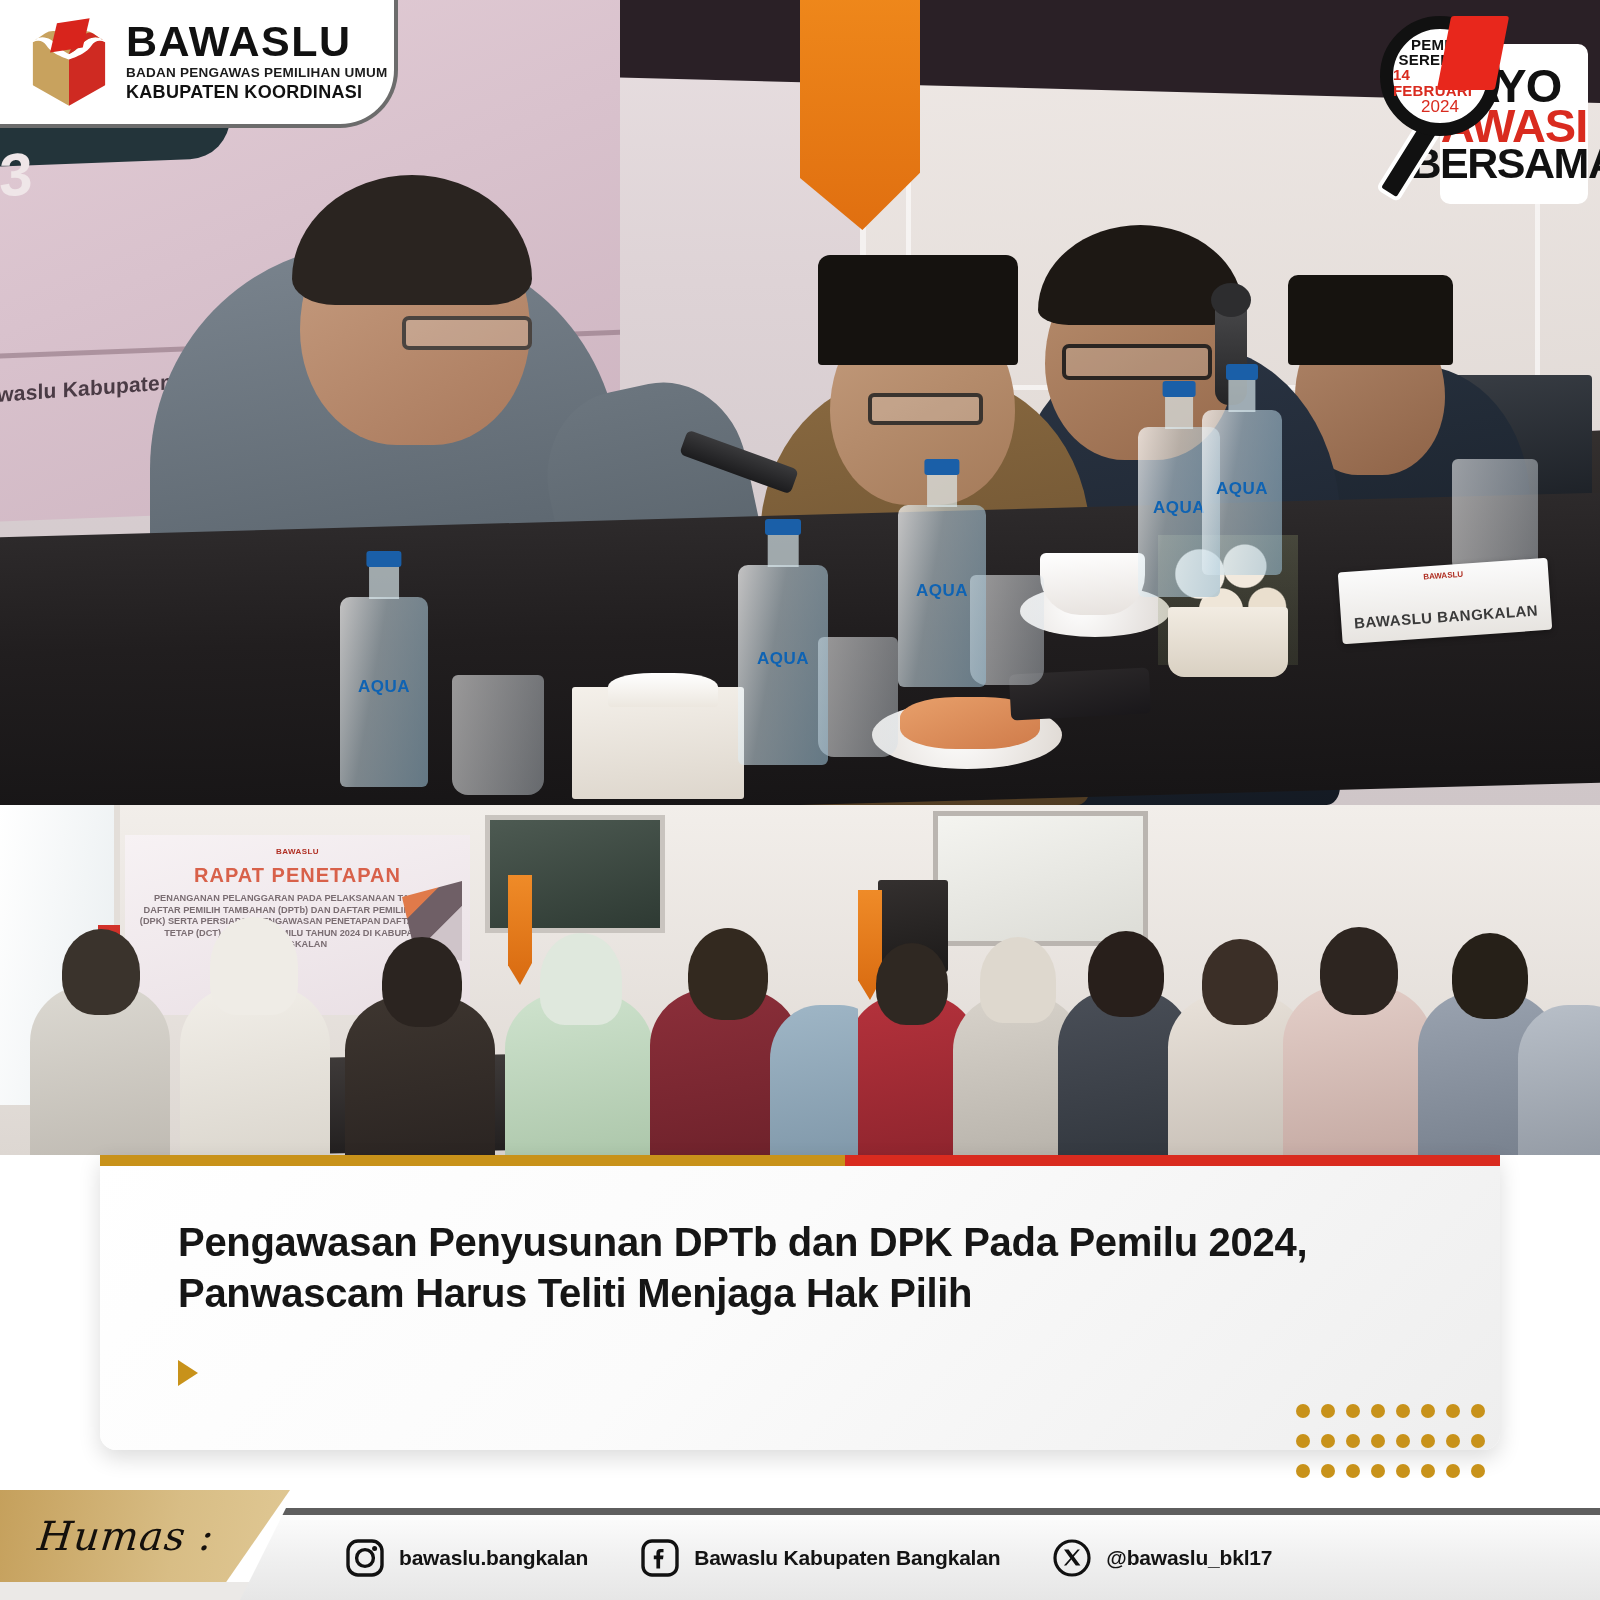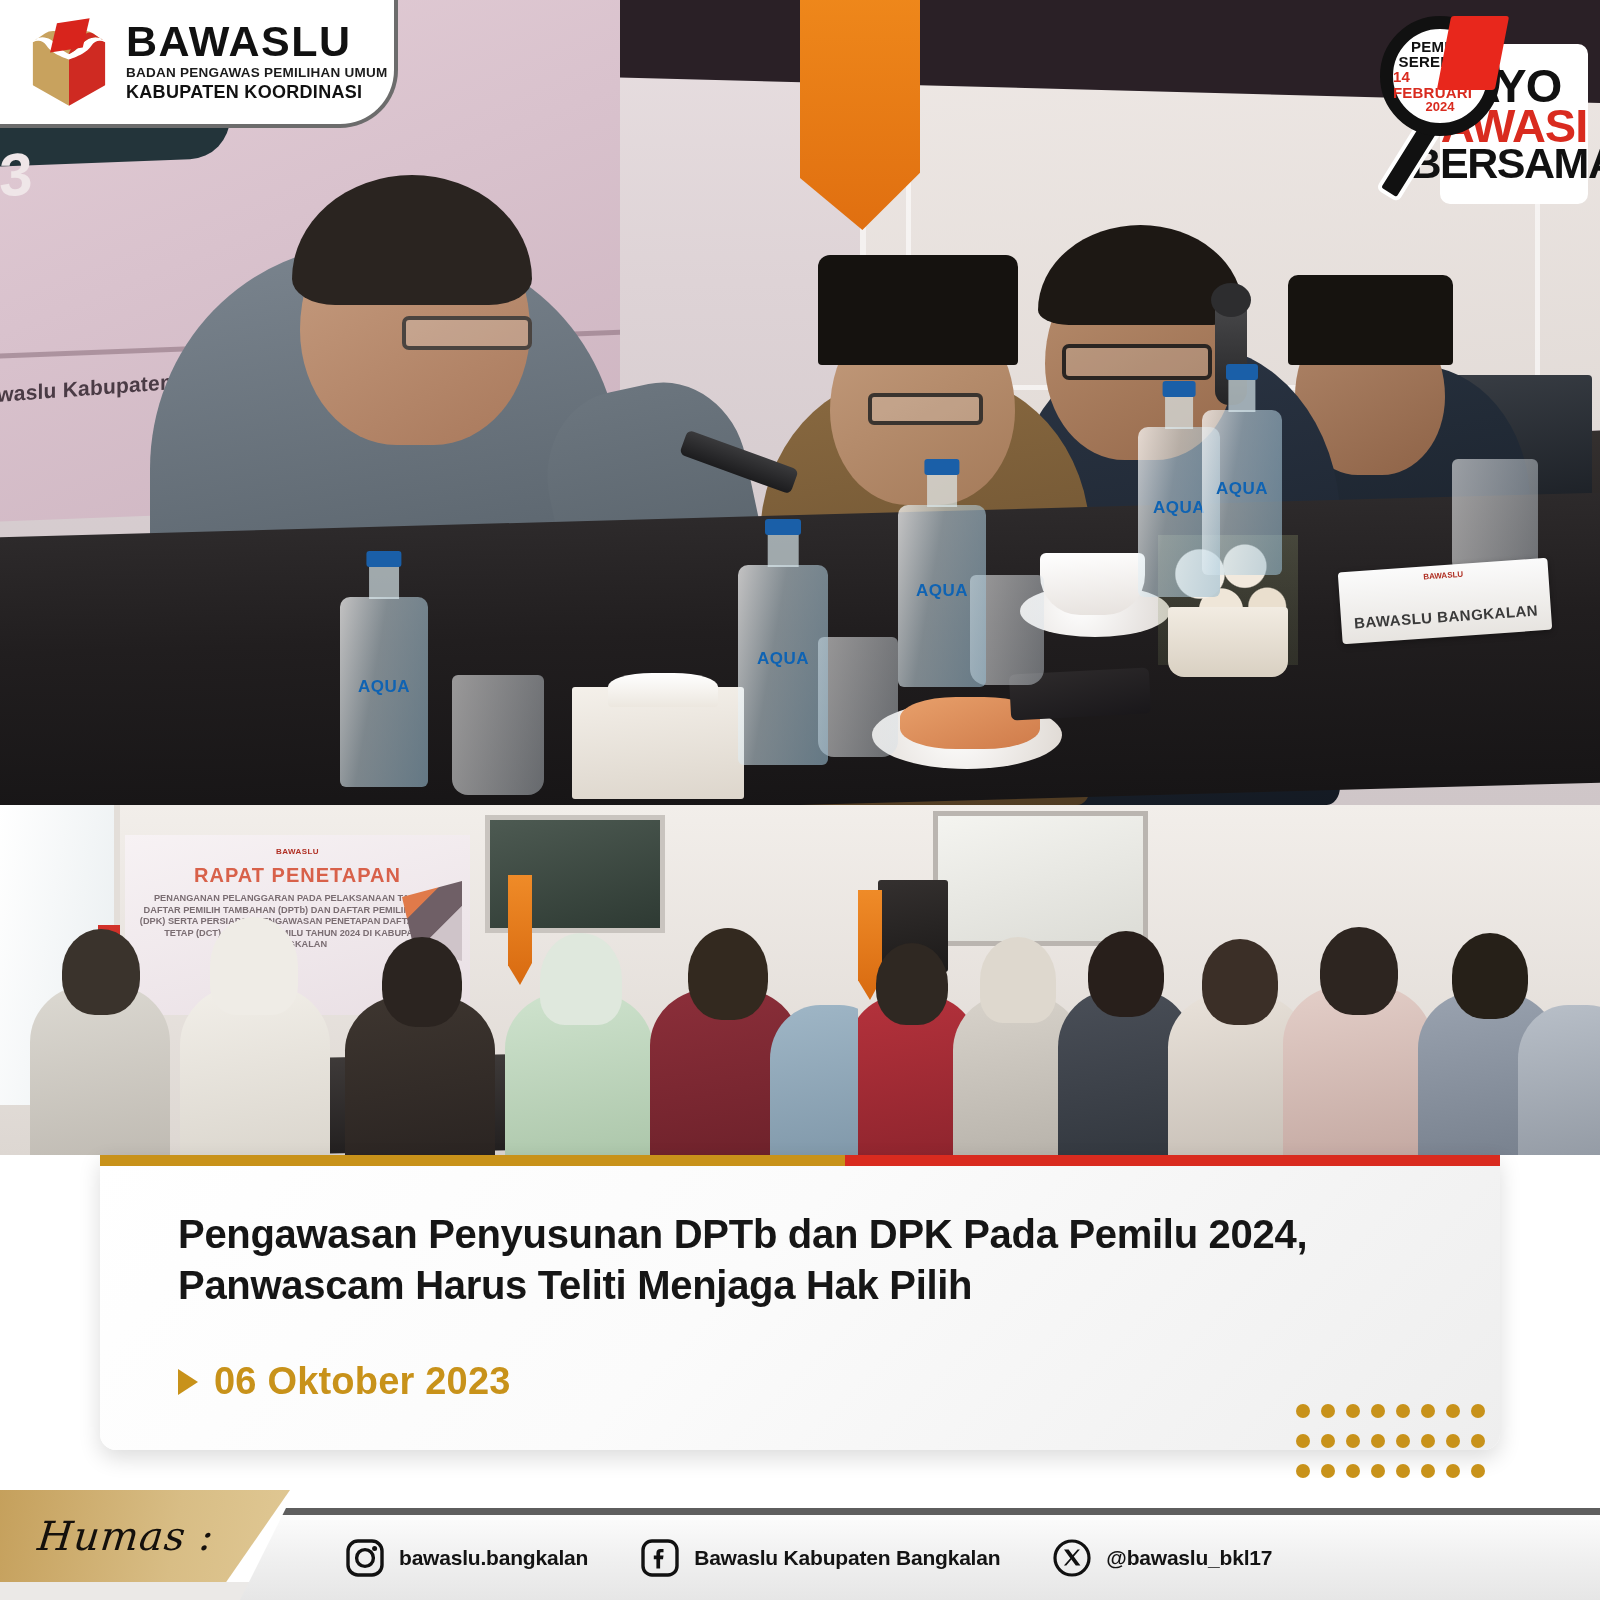--- a/index.html
+++ b/index.html
@@ -226,21 +226,21 @@
   }
   .badge-glass {
     position:absolute; left:2px; top:6px; width:120px; height:120px;
     border:13px solid #111; border-radius:50%; background:#fff;
     display:flex; flex-direction:column; align-items:center; justify-content:center;
     line-height:1.02;
   }
   .bg-l1{ font-size:15px; font-weight:800; color:#111; letter-spacing:.2px;}
   .bg-l2{ font-size:15px; font-weight:800; color:#111; letter-spacing:.2px;}
   .bg-l3{ font-size:15px; font-weight:900; color:#d92b1f; letter-spacing:.2px;}
-  .bg-l4{ font-size:13px; font-weight:700; color:#d92b1f;}
+  .bg-l4{ font-size:17px; font-weight:400; color:#d92b1f;}
   .badge-handle{
     position:absolute; left:18px; top:108px; width:26px; height:84px;
     background:#111; border-radius:6px; transform:rotate(32deg);
     border:4px solid #fff;
   }
   .badge-box{
     position:absolute; right:0; top:34px; width:148px; height:160px;
     background:#fff; border-radius:10px; border:5px solid #fff;
     display:flex; flex-direction:column; align-items:center; justify-content:center;
     line-height:.84;
@@ -298,21 +298,21 @@
     background:linear-gradient(135deg,#ffffff 0%, #fbfbfb 45%, #eeeeee 100%);
     border-radius:0 0 16px 16px;
     box-shadow:0 8px 22px rgba(0,0,0,.14);
     z-index:15;
     overflow:hidden;
   }
   .card-accent { position:absolute; left:0; top:0; width:100%; height:11px; display:flex; }
   .acc-gold { width:53.2%; background:#c8921a; }
   .acc-red  { width:46.8%; background:#d92b1f; }
   .card-title {
-    position:absolute; left:78px; top:54px; right:60px;
+    position:absolute; left:78px; top:62px; right:60px;
     font-size:40px; font-weight:900; color:#161616; line-height:1.28;
     letter-spacing:-.3px;
   }
   .card-date-row {
     position:absolute; left:78px; top:205px; display:flex; align-items:center; gap:16px;
   }
   .date-tri {
     width:0; height:0; border-left:20px solid #c8921a;
     border-top:13px solid transparent; border-bottom:13px solid transparent;
   }
@@ -551,21 +551,20 @@
   </div>
 
   <div class="card">
     <div class="card-accent">
       <div class="acc-gold"></div>
       <div class="acc-red"></div>
     </div>
     <div class="card-title">Pengawasan Penyusunan DPTb dan DPK Pada Pemilu 2024, Panwascam Harus Teliti Menjaga Hak Pilih</div>
     <div class="card-date-row">
       <span class="date-tri"></span>
-      <span class="card-date">06 Oktober 2023</span>
     </div>
   </div>
 
   <div class="footer">
     <div class="humas">
       <span class="humas-txt">Humas :</span>
     </div>
     <div class="social-bar">
 
       <div class="social">

